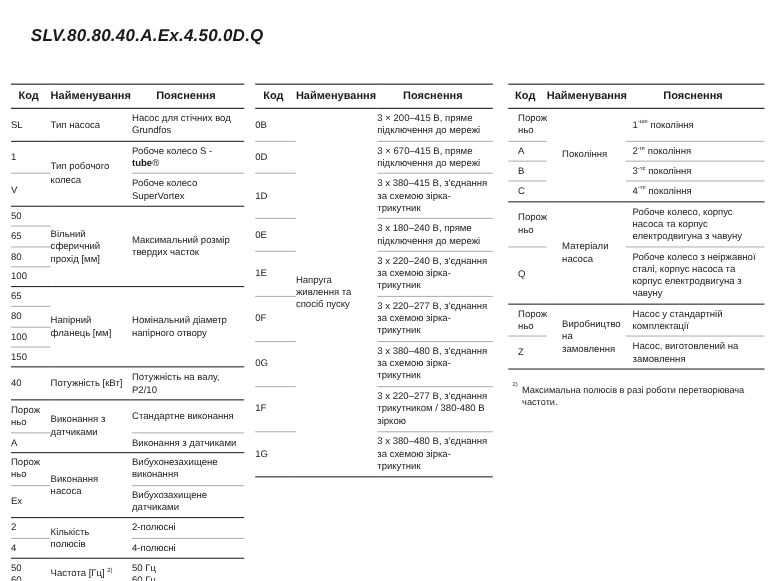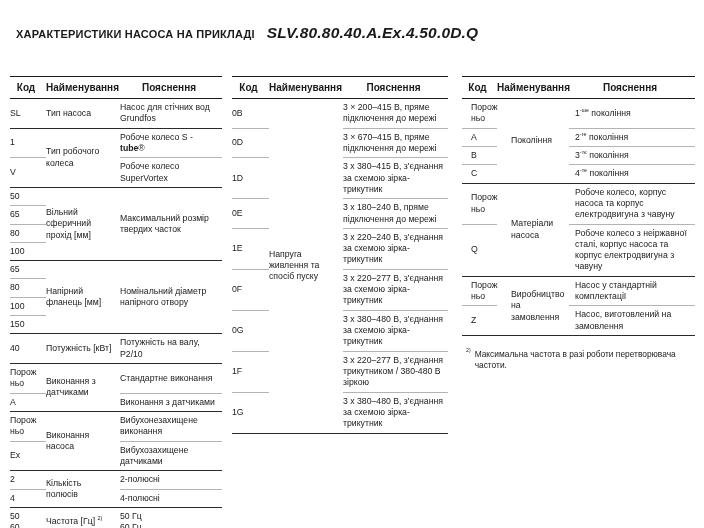--- a/index.html
+++ b/index.html
@@ -44,21 +44,20 @@
   
   .footnote { display:flex; margin-top:13px; padding-left:4px; font-size:8.4px; line-height:1.35; width:225px; }
   .footnote sup { margin-right:4px; margin-top:1px; }
 </style>
 </head>
 <body>
 
 <div class="page">
 
   <div class="title-row">
-    <span class="doc-title">ХАРАКТЕРИСТИКИ НАСОСА НА ПРИКЛАДІ</span>
     <span class="pump-code">SLV.80.80.40.A.Ex.4.50.0D.Q</span>
   </div>
 
   <div class="tables-row">
     <div class="col col-1">
       <div id="table-slot-1">
           <table id="table-1">
             <colgroup>
               <col style="width: 36px;">
               <col style="width: 74px;">
@@ -261,18 +260,18 @@
               </tr>
               <tr>
                 <td class="code group-end">Z</td>
                 <td class="expl group-end">Насос, виготовлений на замовлення</td>
               </tr>
             </tbody>
           </table>
         </div>
       <div class="footnote">
         <sup>2)</sup>
-        <span>Максимальна частота в разі роботи перетворювача частоти.</span>
+        <span>Максимальна полюсів в разі роботи перетворювача частоти.</span>
       </div>
     </div>
   </div>
 
 </div>
 
 </body></html>

